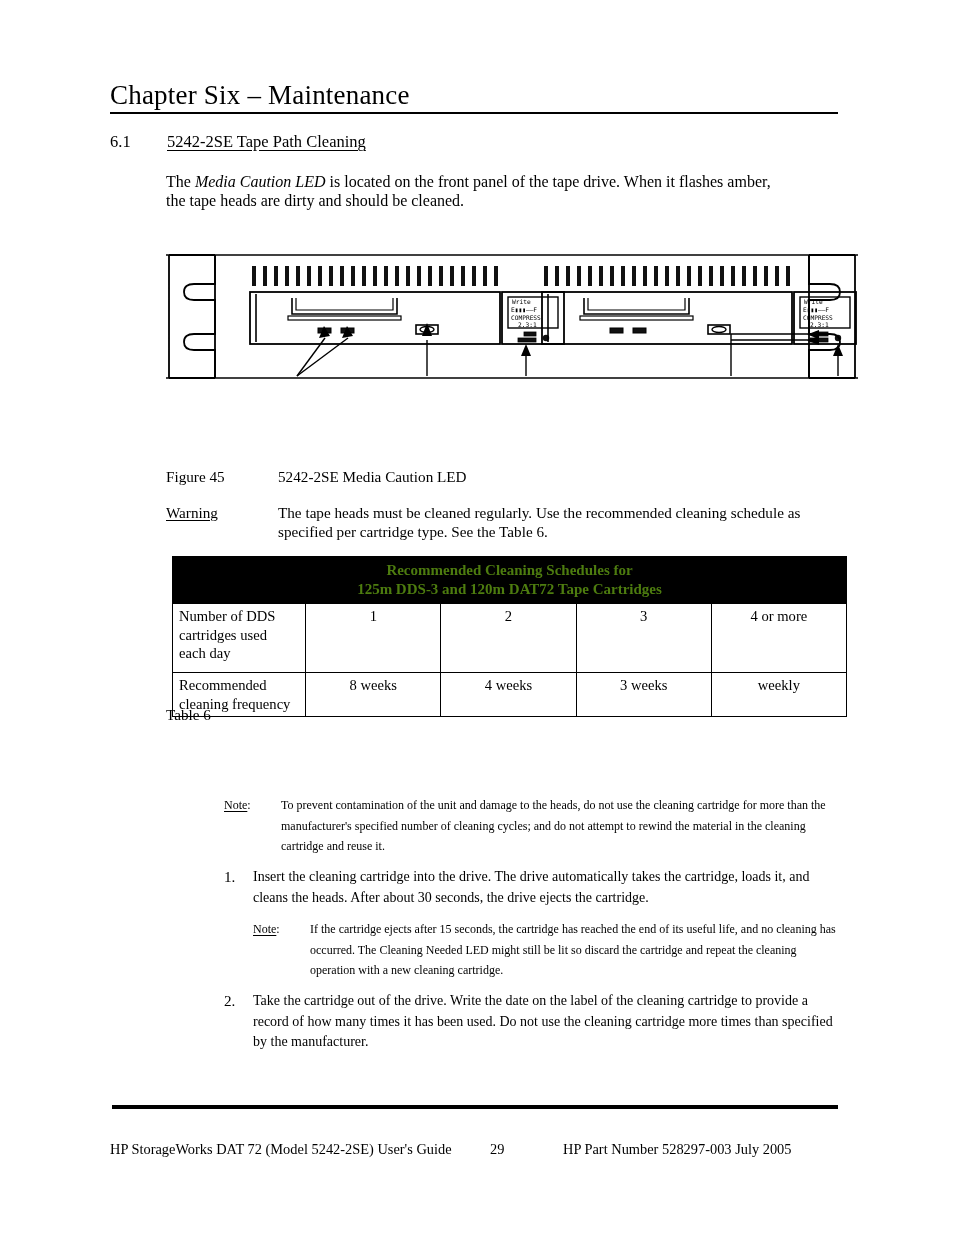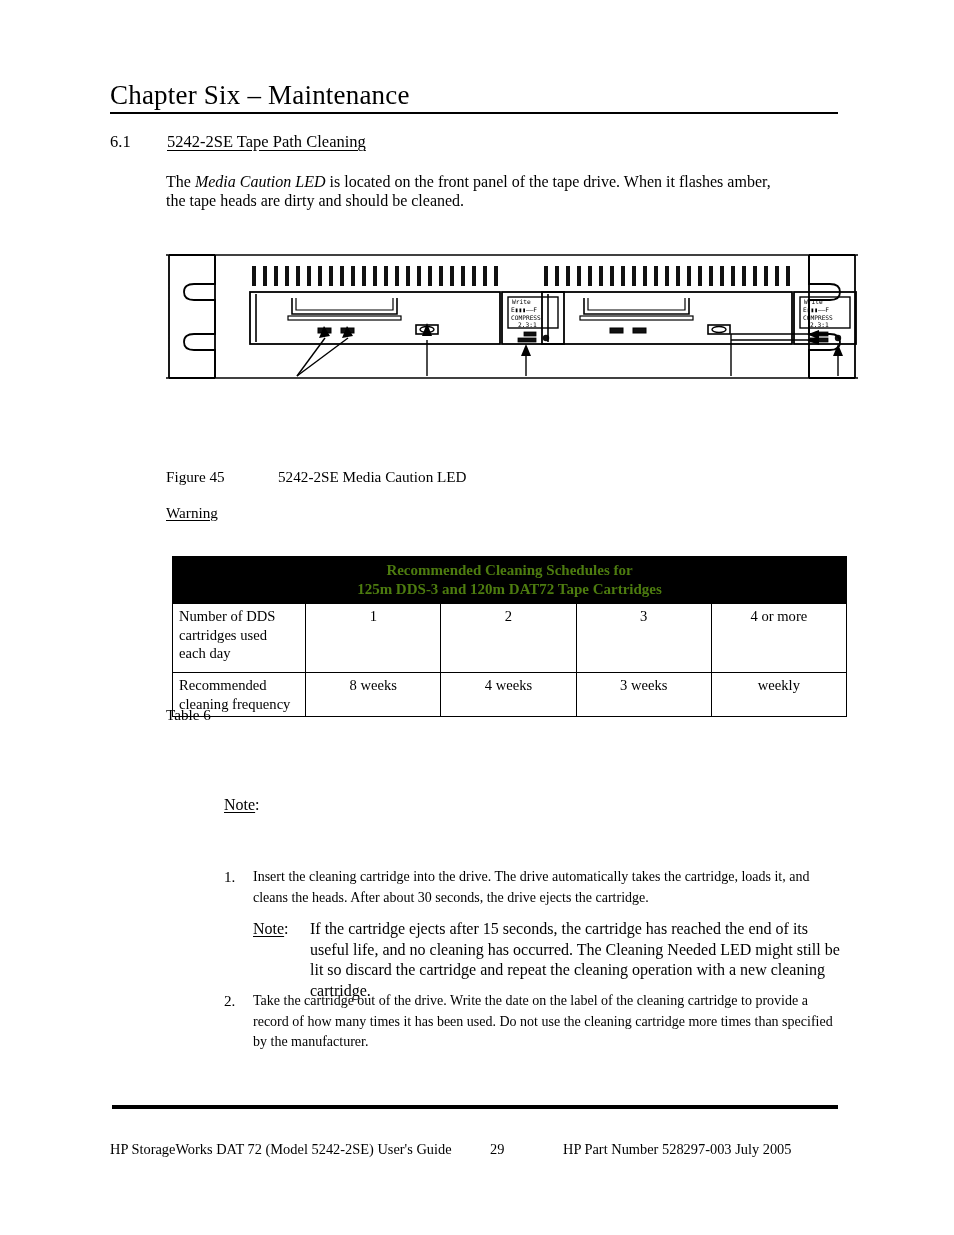--- a/index.html
+++ b/index.html
@@ -153,21 +153,21 @@
     font-size: 15.2px;
     line-height: 20px;
     white-space: pre;
   }
   .subsec .u { text-decoration: underline; text-underline-offset: 3px; }
   .subsec-num { display: inline-block; width: 62px; }
 
   
   .note {
     position: absolute;
-    font-size: 16px;
+    font-size: 12px;
     line-height: 20.5px;
   }
   .note-label {
     position: absolute;
     width: 52px;
   }
   .note-label .u { text-decoration: underline; text-underline-offset: 2px; }
   .note-body {
     position: absolute;
     width: 560px;
@@ -375,20 +375,21 @@
         <text x="637" y="68">COMPRESS</text>
         <text x="644" y="75">2.3:1</text>
       </g>
     </svg>
   </div>
 
   <div class="cap-row cap-label" id="fig45-label">Figure 45</div>
   <div class="cap-row cap-text" id="fig45-text">5242-2SE Media Caution LED</div>
 
   <div class="cap-row cap-label u" id="warn-label">Warning</div>
+  <div class="cap-row cap-text" id="warn-text">The tape heads must be cleaned regularly. Use the recommended cleaning schedule as specified per cartridge type. See the Table 6.</div>
 
   <table class="tbl">
     <colgroup>
       <col style="width:133px">
       <col style="width:135px">
       <col style="width:135px">
       <col style="width:135px">
       <col style="width:135px">
     </colgroup>
     <tbody>
@@ -412,20 +413,21 @@
         <td class="val">3 weeks</td>
         <td class="val">weekly</td>
       </tr>
     </tbody>
   </table>
 
   <div class="cap-row cap-label" id="tbl6-label">Table 6</div>
 
 
   <div class="note note-label" id="note1-label"><span class="u">Note</span><span>:</span></div>
+  <div class="note note-body" id="note1-body">To prevent contamination of the unit and damage to the heads, do not use the cleaning cartridge for more than the manufacturer's specified number of cleaning cycles; and do not attempt to rewind the material in the cleaning cartridge and reuse it.</div>
 
   <div class="li-num" id="item1-num">1.</div>
   <div class="li-body" id="item1-body">Insert the cleaning cartridge into the drive. The drive automatically takes the cartridge, loads it, and cleans the heads. After about 30 seconds, the drive ejects the cartridge.</div>
 
   <div class="note note-label" id="note2-label"><span class="u">Note</span><span>:</span></div>
   <div class="note note-body" id="note2-body">If the cartridge ejects after 15 seconds, the cartridge has reached the end of its useful life, and no cleaning has occurred. The Cleaning Needed LED might still be lit so discard the cartridge and repeat the cleaning operation with a new cleaning cartridge.</div>
 
   <div class="li-num" id="item2-num">2.</div>
   <div class="li-body" id="item2-body">Take the cartridge out of the drive. Write the date on the label of the cleaning cartridge to provide a record of how many times it has been used. Do not use the cleaning cartridge more times than specified by the manufacturer.</div>
 

